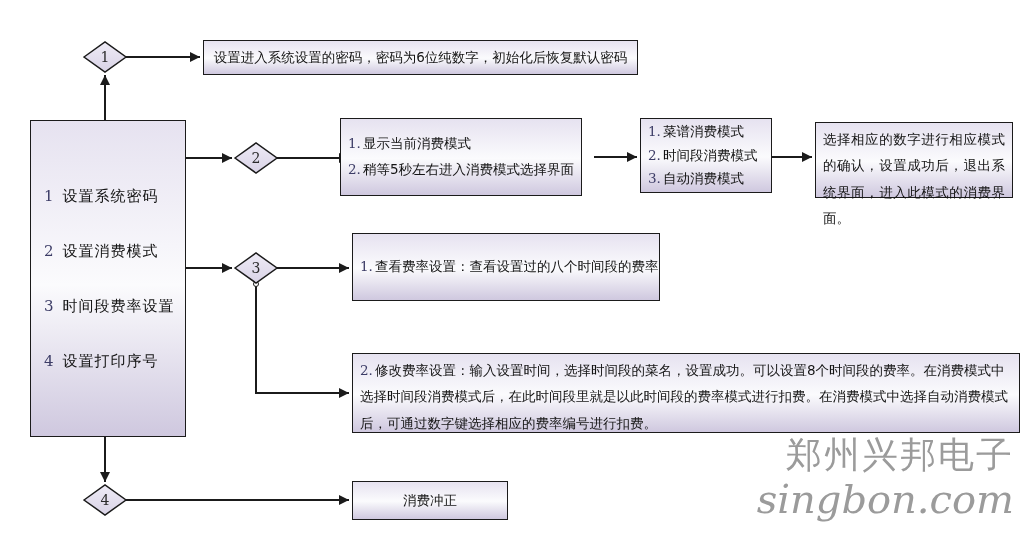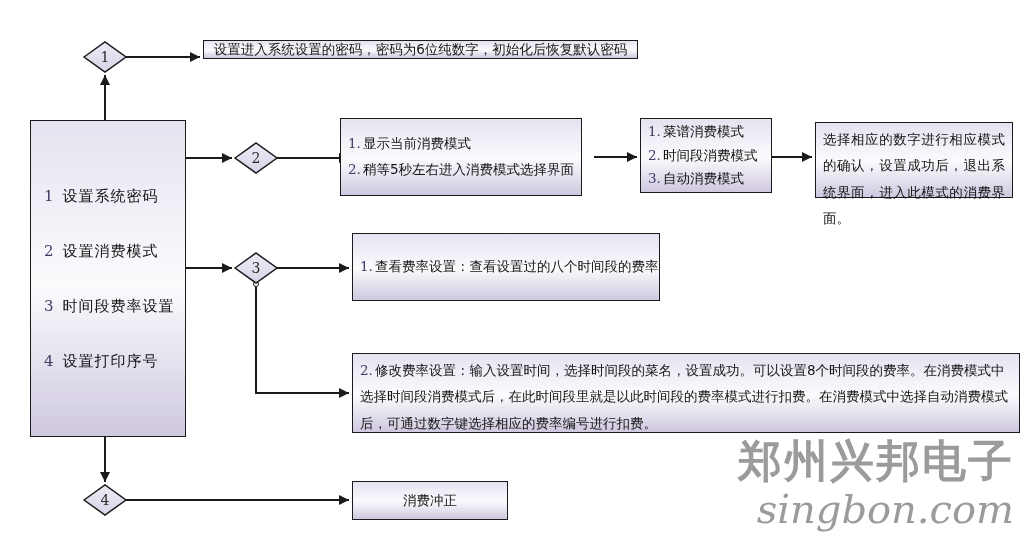--- a/index.html
+++ b/index.html
@@ -71,24 +71,23 @@
   }
   .watermark {
     position: absolute;
     right: 13px;
     top: 431px;
     text-align: right;
     color: #9b9b9b;
     pointer-events: none;
   }
   .watermark .wm-cn {
-    font-size: 44px;
+    font-size: 36px;
     letter-spacing: 2px;
     line-height: 1.35;
-    font-weight: bold;
   }
   .watermark .wm-en {
     font-family: "DejaVu Serif", "Liberation Serif", serif;
     font-style: italic;
     font-size: 40px;
     line-height: 0.95;
   }
 </style>
 </head>
 <body>
@@ -148,21 +147,21 @@
       <span class="num">2</span><span>设置消费模式</span>
     </div>
     <div class="menu-item">
       <span class="num">3</span><span>时间段费率设置</span>
     </div>
     <div class="menu-item">
       <span class="num">4</span><span>设置打印序号</span>
     </div>
   </div>
 
-  <div class="fbox center-text" style="left:203px; top:40px; width:435px; height:19px;">
+  <div class="fbox center-text" style="left:203px; top:40px; width:435px; height:35px;">
     <span>设置进入系统设置的密码，密码为6位纯数字，初始化后恢复默认密码</span>
   </div>
 
   <div class="fbox left-lines" style="left:340px; top:118px; width:242px; height:78px;">
     <div>
       <span class="num">1.</span><span>显示当前消费模式</span>
     </div>
     <div>
       <span class="num">2.</span><span>稍等5秒左右进入消费模式选择界面</span>
     </div>

